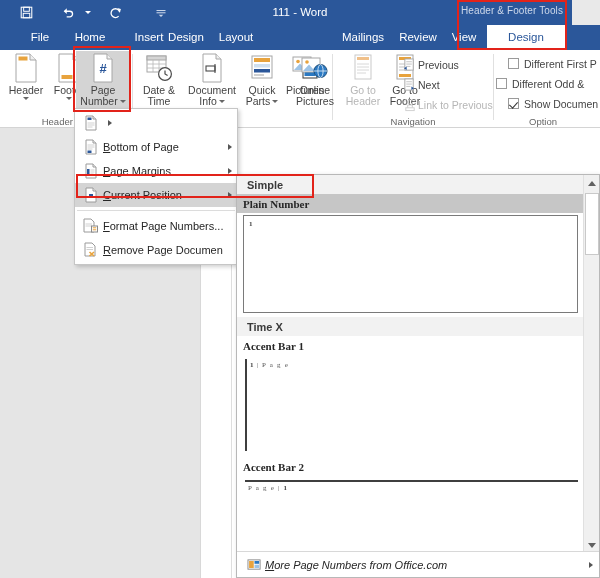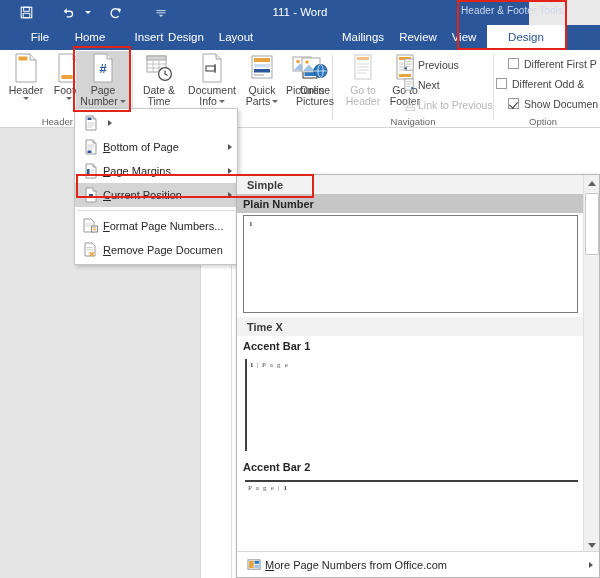--- a/index.html
+++ b/index.html
@@ -6,21 +6,21 @@
   html, body {
     width: 600px; height: 578px;
     font-family: "Liberation Sans", sans-serif;
     overflow: hidden;
     background: #e9e9e9;
   }
   #app { position: relative; width: 600px; height: 578px; }
 
   
   .titlebar {
-    position: absolute; left: 0; top: 0; width: 529px; height: 25px;
+    position: absolute; left: 0; top: 0; width: 572px; height: 25px;
     background: #2b579a;
   }
   .qat { position: absolute; left: 0; top: 0; height: 25px; display: flex; align-items: center; }
   .qat-btn {
     width: 28px; height: 25px; display: flex; align-items: center; justify-content: center;
     color: #ffffff; font-size: 13px; line-height: 1;
   }
   .qat-btn svg { display: block; }
   .qat-caret { width: 11px; height: 25px; display: flex; align-items: center; justify-content: center; }
   .qat-caret::after {
@@ -148,21 +148,21 @@
     box-shadow: 2px 2px 5px rgba(0,0,0,0.2);
     overflow: hidden;
   }
   .gal-scrollarea { position: absolute; left: 0; top: 0; width: 347px; height: 378px; overflow: hidden; }
   .gal-cat {
     height: 19px; background: #f2f2f2; display: flex; align-items: center;
     padding-left: 10px; font-size: 11px; font-weight: bold; color: #3a3a3a;
   }
   .gal-item-name {
     height: 19px; display: flex; align-items: center; padding-left: 6px;
-    font-size: 11px; font-weight: bold; color: #262626;
+    font-size: 11px; font-weight: bold; color: #262626; font-family: Liberation Serif, serif;
   }
   .gal-item-name.sel { background: #c6c6c6; }
   .gal-preview {
     margin: 2px 6px 4px 6px; background: #ffffff; height: 96px;
     position: relative; overflow: hidden;
   }
   .gal-preview.boxed { border: 1px solid #7a7a7a; }
   .prev-num {
     position: absolute; left: 5px; top: 4px; font-size: 7px; color: #404040;
     font-family: "Liberation Serif", serif; font-weight: bold;
@@ -171,21 +171,21 @@
   .accent-rule {
     position: absolute; left: 2px; top: 2px; width: 333px; height: 1.5px; background: #3f3f3f;
   }
   .accent-vbar {
     position: absolute; left: 2px; top: 2px; width: 2px; height: 92px; background: #3f3f3f;
   }
 
   .gal-footer {
     position: absolute; left: 0; bottom: 0; width: 362px; height: 26px;
     border-top: 1px solid #d8d8d8; background: #ffffff;
-    display: flex; align-items: center; padding-left: 6px;
+    display: flex; align-items: center; padding-left: 6px; font-style: italic;
   }
   .gal-footer .fic { width: 22px; display: flex; align-items: center; justify-content: center; }
   .gal-footer .flabel { font-size: 11px; color: #262626; flex: 1; }
   .gal-footer .farrow { width: 16px; display: flex; align-items: center; justify-content: center; }
   .gal-footer .farrow::after {
     content: ""; border-top: 3.5px solid transparent; border-bottom: 3.5px solid transparent;
     border-left: 4px solid #555;
   }
 
   

